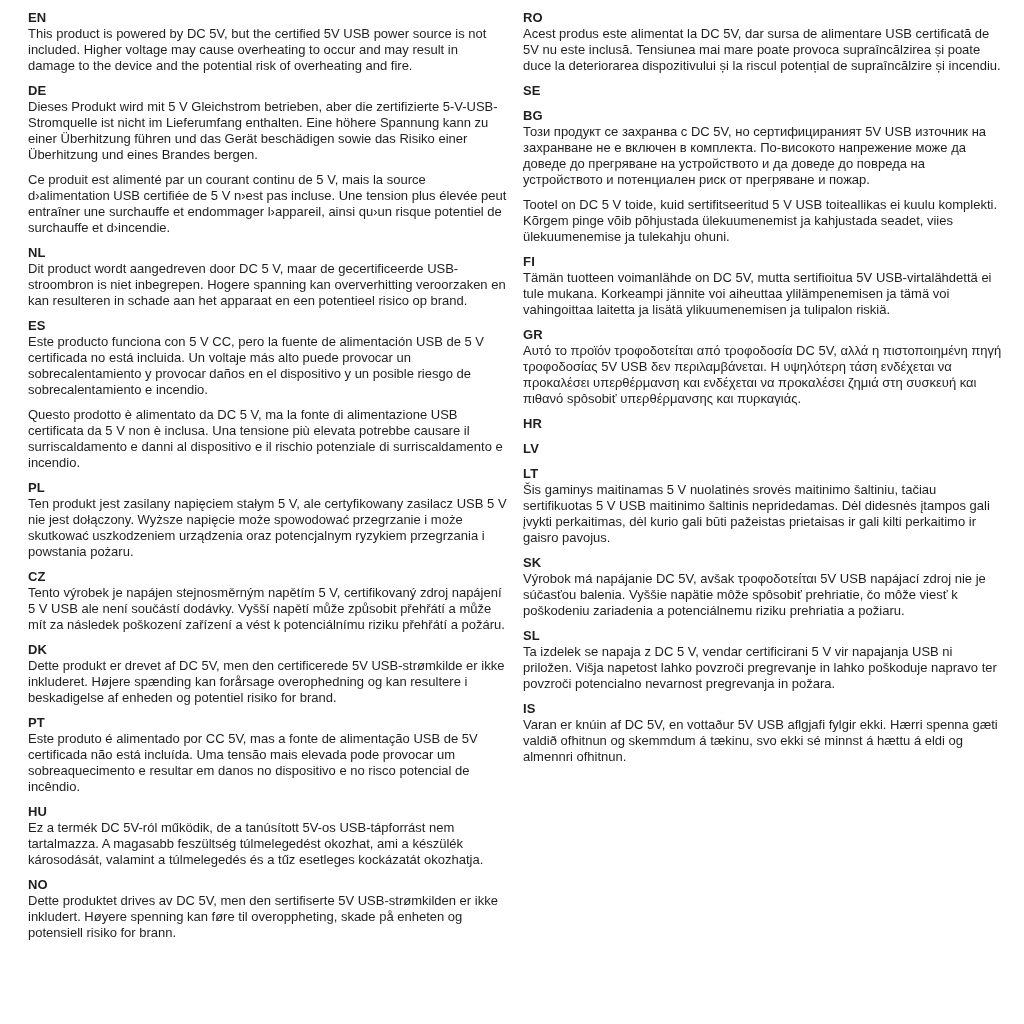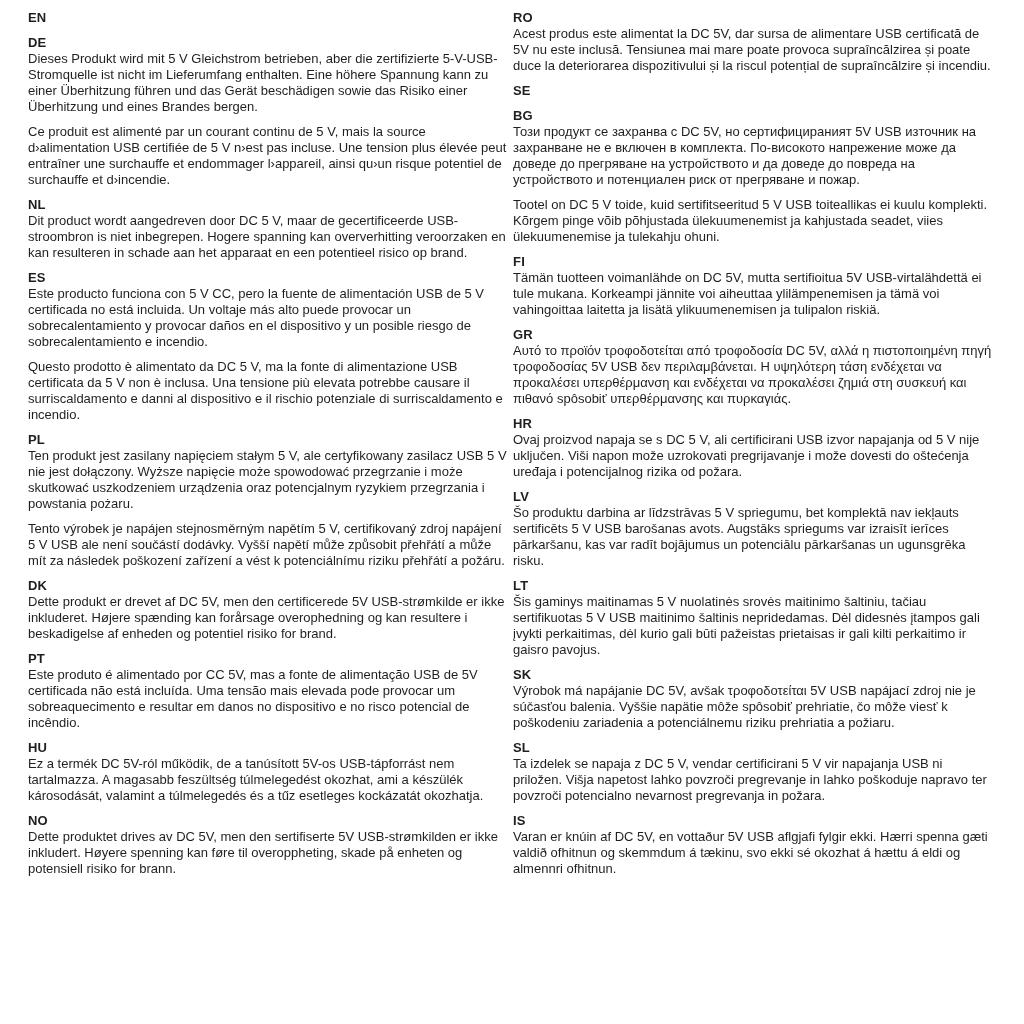--- a/index.html
+++ b/index.html
@@ -13,21 +13,21 @@
     overflow: hidden;
     font-family: "Liberation Sans", "DejaVu Sans", sans-serif;
     color: #1f1f1f;
   }
   .page {
     box-sizing: border-box;
     width: 1024px;
     height: 901px;
     padding: 10px 24px 8px 28px;
     display: flex;
-    gap: 6px;
+    gap: 16px;
   }
   .column {
     width: 479px;
     flex: 0 0 479px;
   }
   .section {
     margin-bottom: 9px;
   }
   .lang-code {
     font-size: 13px;
@@ -41,20 +41,21 @@
     font-weight: normal;
   }
 </style>
 </head>
 <body>
 
 <div class="page">
   <div class="column">
       <div class="section">
         <div class="lang-code">EN</div>
+        <div class="lang-text">This product is powered by DC 5V, but the certified 5V USB power source is not included. Higher voltage may cause overheating to occur and may result in damage to the device and the potential risk of overheating and fire.</div>
       </div>
       <div class="section">
         <div class="lang-code">DE</div>
         <div class="lang-text">Dieses Produkt wird mit 5 V Gleichstrom betrieben, aber die zertifizierte 5-V-USB-Stromquelle ist nicht im Lieferumfang enthalten. Eine höhere Spannung kann zu einer Überhitzung führen und das Gerät beschädigen sowie das Risiko einer Überhitzung und eines Brandes bergen.</div>
       </div>
       <div class="section">
         <div class="lang-text">Ce produit est alimenté par un courant continu de 5 V, mais la source d›alimentation USB certifiée de 5 V n›est pas incluse. Une tension plus élevée peut entraîner une surchauffe et endommager l›appareil, ainsi qu›un risque potentiel de surchauffe et d›incendie.</div>
       </div>
       <div class="section">
         <div class="lang-code">NL</div>
@@ -65,20 +66,21 @@
         <div class="lang-text">Este producto funciona con 5 V CC, pero la fuente de alimentación USB de 5 V certificada no está incluida. Un voltaje más alto puede provocar un sobrecalentamiento y provocar daños en el dispositivo y un posible riesgo de sobrecalentamiento e incendio.</div>
       </div>
       <div class="section">
         <div class="lang-text">Questo prodotto è alimentato da DC 5 V, ma la fonte di alimentazione USB certificata da 5 V non è inclusa. Una tensione più elevata potrebbe causare il surriscaldamento e danni al dispositivo e il rischio potenziale di surriscaldamento e incendio.</div>
       </div>
       <div class="section">
         <div class="lang-code">PL</div>
         <div class="lang-text">Ten produkt jest zasilany napięciem stałym 5 V, ale certyfikowany zasilacz USB 5 V nie jest dołączony. Wyższe napięcie może spowodować przegrzanie i może skutkować uszkodzeniem urządzenia oraz potencjalnym ryzykiem przegrzania i powstania pożaru.</div>
       </div>
       <div class="section">
+        <div class="lang-code">CZ</div>
         <div class="lang-text">Tento výrobek je napájen stejnosměrným napětím 5 V, certifikovaný zdroj napájení 5 V USB ale není součástí dodávky. Vyšší napětí může způsobit přehřátí a může mít za následek poškození zařízení a vést k potenciálnímu riziku přehřátí a požáru.</div>
       </div>
       <div class="section">
         <div class="lang-code">DK</div>
         <div class="lang-text">Dette produkt er drevet af DC 5V, men den certificerede 5V USB-strømkilde er ikke inkluderet. Højere spænding kan forårsage overophedning og kan resultere i beskadigelse af enheden og potentiel risiko for brand.</div>
       </div>
       <div class="section">
         <div class="lang-code">PT</div>
         <div class="lang-text">Este produto é alimentado por CC 5V, mas a fonte de alimentação USB de 5V certificada não está incluída. Uma tensão mais elevada pode provocar um sobreaquecimento e resultar em danos no dispositivo e no risco potencial de incêndio.</div>
       </div>
@@ -109,36 +111,34 @@
       <div class="section">
         <div class="lang-code">FI</div>
         <div class="lang-text">Tämän tuotteen voimanlähde on DC 5V, mutta sertifioitua 5V USB-virtalähdettä ei tule mukana. Korkeampi jännite voi aiheuttaa ylilämpenemisen ja tämä voi vahingoittaa laitetta ja lisätä ylikuumenemisen ja tulipalon riskiä.</div>
       </div>
       <div class="section">
         <div class="lang-code">GR</div>
         <div class="lang-text">Αυτό το προϊόν τροφοδοτείται από τροφοδοσία DC 5V, αλλά η πιστοποιημένη πηγή τροφοδοσίας 5V USB δεν περιλαμβάνεται. Η υψηλότερη τάση ενδέχεται να προκαλέσει υπερθέρμανση και ενδέχεται να προκαλέσει ζημιά στη συσκευή και πιθανό spôsobiť υπερθέρμανσης και πυρκαγιάς.</div>
       </div>
       <div class="section">
         <div class="lang-code">HR</div>
-        <div class="lang-text">Ovaj proizvod napaja se s DC 5 V, ali certificirani USB izvor napajanja od 5 V nije uključen. Viši napon može uzrokovati pregrijavanje i može dovesti do oštećenja uređaja i potencijalnog rizika od požara.</div>
       </div>
       <div class="section">
         <div class="lang-code">LV</div>
-        <div class="lang-text">Šo produktu darbina ar līdzstrāvas 5 V spriegumu, bet komplektā nav iekļauts sertificēts 5 V USB barošanas avots. Augstāks spriegums var izraisīt ierīces pārkaršanu, kas var radīt bojājumus un potenciālu pārkaršanas un ugunsgrēka risku.</div>
       </div>
       <div class="section">
         <div class="lang-code">LT</div>
         <div class="lang-text">Šis gaminys maitinamas 5 V nuolatinės srovės maitinimo šaltiniu, tačiau sertifikuotas 5 V USB maitinimo šaltinis nepridedamas. Dėl didesnės įtampos gali įvykti perkaitimas, dėl kurio gali būti pažeistas prietaisas ir gali kilti perkaitimo ir gaisro pavojus.</div>
       </div>
       <div class="section">
         <div class="lang-code">SK</div>
         <div class="lang-text">Výrobok má napájanie DC 5V, avšak τροφοδοτείται 5V USB napájací zdroj nie je súčasťou balenia. Vyššie napätie môže spôsobiť prehriatie, čo môže viesť k poškodeniu zariadenia a potenciálnemu riziku prehriatia a požiaru.</div>
       </div>
       <div class="section">
         <div class="lang-code">SL</div>
         <div class="lang-text">Ta izdelek se napaja z DC 5 V, vendar certificirani 5 V vir napajanja USB ni priložen. Višja napetost lahko povzroči pregrevanje in lahko poškoduje napravo ter povzroči potencialno nevarnost pregrevanja in požara.</div>
       </div>
       <div class="section">
         <div class="lang-code">IS</div>
-        <div class="lang-text">Varan er knúin af DC 5V, en vottaður 5V USB aflgjafi fylgir ekki. Hærri spenna gæti valdið ofhitnun og skemmdum á tækinu, svo ekki sé okozhat á hættu á eldi og almennri ofhitnun.</div>
+        <div class="lang-text">Varan er knúin af DC 5V, en vottaður 5V USB aflgjafi fylgir ekki. Hærri spenna gæti valdið ofhitnun og skemmdum á tækinu, svo ekki sé minnst á hættu á eldi og almennri ofhitnun.</div>
       </div>
     </div>
 </div>
 
 </body></html>

